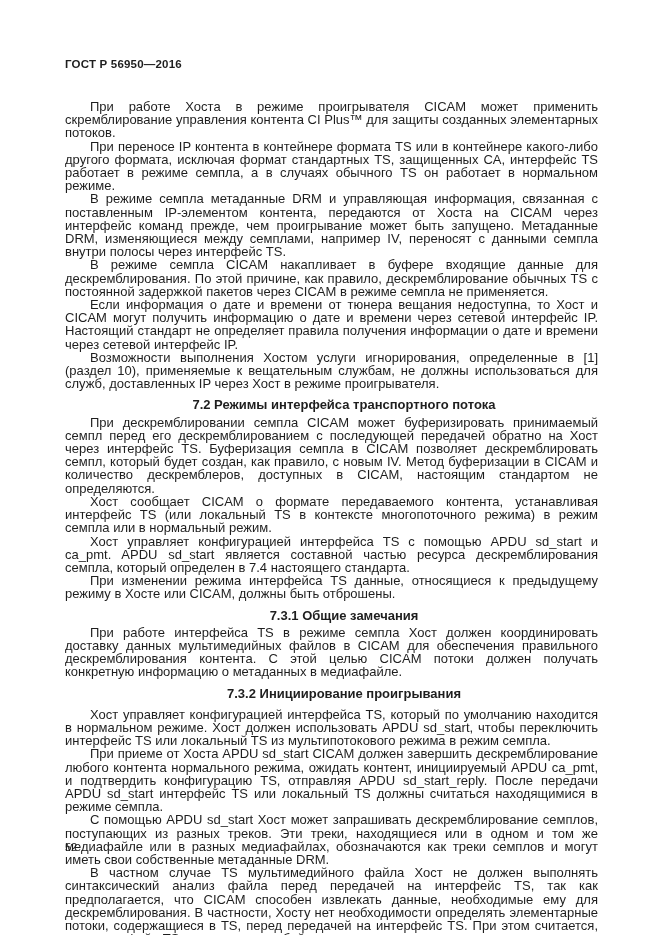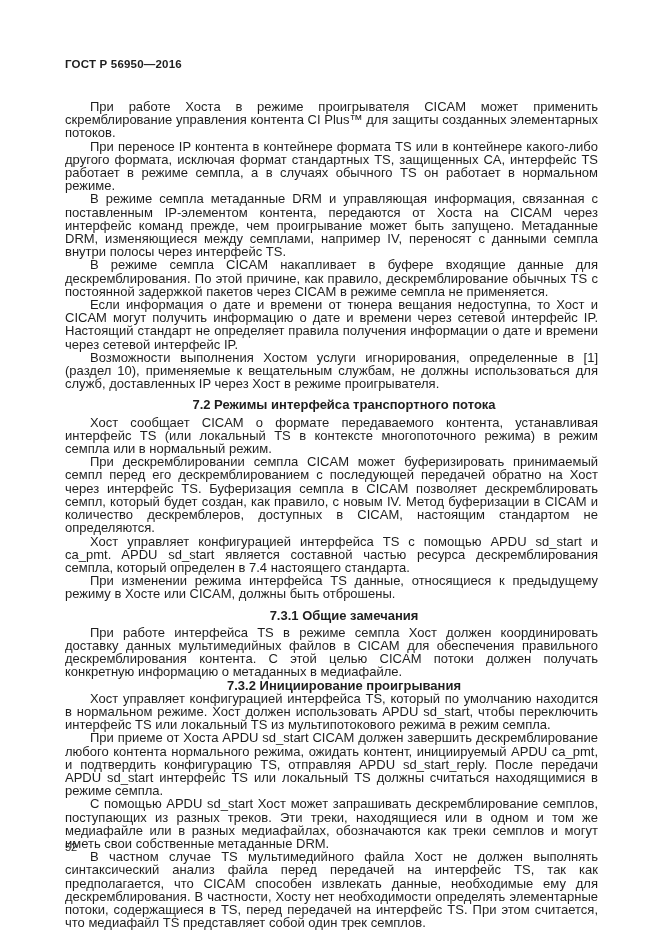--- a/index.html
+++ b/index.html
@@ -39,21 +39,21 @@
     margin: 0;
     text-indent: 25px;
   }
   .doc-body .heading {
     font-weight: bold;
     text-indent: 25px;
     text-align: center;
     margin: 8px 0 4px 0;
   }
   .doc-body .heading.compact {
-    margin: 0;
+    margin: 8px;
   }
   .page-number {
     position: absolute;
     left: 65px;
     top: 841px;
     font-size: 11px;
   }
 </style>
 </head>
 <body>
@@ -62,22 +62,22 @@
   <div class="running-header">ГОСТ Р 56950—2016</div>
 
   <div class="doc-body">
       <p>При работе Хоста в режиме проигрывателя CICAM может применить скремблирование управления контента CI Plus™ для защиты созданных элементарных потоков.</p>
       <p>При переносе IP контента в контейнере формата TS или в контейнере какого-либо другого формата, исключая формат стандартных TS, защищенных CA, интерфейс TS работает в режиме семпла, а в случаях обычного TS он работает в нормальном режиме.</p>
       <p>В режиме семпла метаданные DRM и управляющая информация, связанная с поставленным IP-элементом контента, передаются от Хоста на CICAM через интерфейс команд прежде, чем проигрывание может быть запущено. Метаданные DRM, изменяющиеся между семплами, например IV, переносят с данными семпла внутри полосы через интерфейс TS.</p>
       <p>В режиме семпла CICAM накапливает в буфере входящие данные для дескремблирования. По этой причине, как правило, дескремблирование обычных TS с постоянной задержкой пакетов через CICAM в режиме семпла не применяется.</p>
       <p>Если информация о дате и времени от тюнера вещания недоступна, то Хост и CICAM могут получить информацию о дате и времени через сетевой интерфейс IP. Настоящий стандарт не определяет правила получения информации о дате и времени через сетевой интерфейс IP.</p>
       <p>Возможности выполнения Хостом услуги игнорирования, определенные в [1] (раздел 10), применяемые к вещательным службам, не должны использоваться для служб, доставленных IP через Хост в режиме проигрывателя.</p>
       <div class="heading">7.2 Режимы интерфейса транспортного потока</div>
+      <p>При дескремблировании семпла CICAM может буферизировать принимаемый семпл перед его дескремблированием с последующей передачей обратно на Хост через интерфейс TS. Буферизация семпла в CICAM позволяет дескремблировать семпл, который будет создан, как правило, с новым IV. Метод буферизации в CICAM и количество дескремблеров, доступных в CICAM, настоящим стандартом не определяются.</p>
       <p>Хост сообщает CICAM о формате передаваемого контента, устанавливая интерфейс TS (или локальный TS в контексте многопоточного режима) в режим семпла или в нормальный режим.</p>
-      <p>При дескремблировании семпла CICAM может буферизировать принимаемый семпл перед его дескремблированием с последующей передачей обратно на Хост через интерфейс TS. Буферизация семпла в CICAM позволяет дескремблировать семпл, который будет создан, как правило, с новым IV. Метод буферизации в CICAM и количество дескремблеров, доступных в CICAM, настоящим стандартом не определяются.</p>
       <p>Хост управляет конфигурацией интерфейса TS с помощью APDU sd_start и ca_pmt. APDU sd_start является составной частью ресурса дескремблирования семпла, который определен в 7.4 настоящего стандарта.</p>
       <p>При изменении режима интерфейса TS данные, относящиеся к предыдущему режиму в Хосте или CICAM, должны быть отброшены.</p>
       <div class="heading">7.3.1 Общие замечания</div>
       <p>При работе интерфейса TS в режиме семпла Хост должен координировать доставку данных мультимедийных файлов в CICAM для обеспечения правильного дескремблирования контента. С этой целью CICAM потоки должен получать конкретную информацию о метаданных в медиафайле.</p>
       <div class="heading compact">7.3.2 Инициирование проигрывания</div>
       <p>Хост управляет конфигурацией интерфейса TS, который по умолчанию находится в нормальном режиме. Хост должен использовать APDU sd_start, чтобы переключить интерфейс TS или локальный TS из мультипотокового режима в режим семпла.</p>
       <p>При приеме от Хоста APDU sd_start CICAM должен завершить дескремблирование любого контента нормального режима, ожидать контент, инициируемый APDU ca_pmt, и подтвердить конфигурацию TS, отправляя APDU sd_start_reply. После передачи APDU sd_start интерфейс TS или локальный TS должны считаться находящимися в режиме семпла.</p>
       <p>С помощью APDU sd_start Хост может запрашивать дескремблирование семплов, поступающих из разных треков. Эти треки, находящиеся или в одном и том же медиафайле или в разных медиафайлах, обозначаются как треки семплов и могут иметь свои собственные метаданные DRM.</p>
       <p>В частном случае TS мультимедийного файла Хост не должен выполнять синтаксический анализ файла перед передачей на интерфейс TS, так как предполагается, что CICAM способен извлекать данные, необходимые ему для дескремблирования. В частности, Хосту нет необходимости определять элементарные потоки, содержащиеся в TS, перед передачей на интерфейс TS. При этом считается, что медиафайл TS представляет собой один трек семплов.</p>
     </div>

